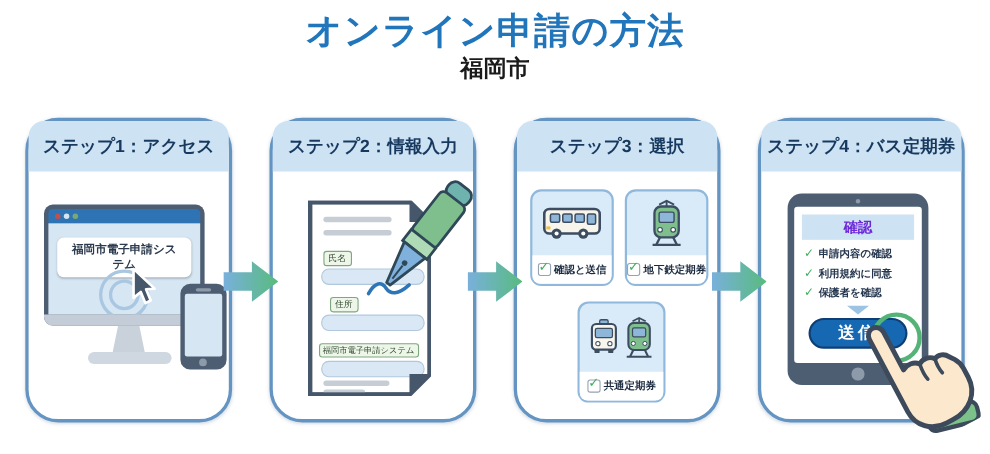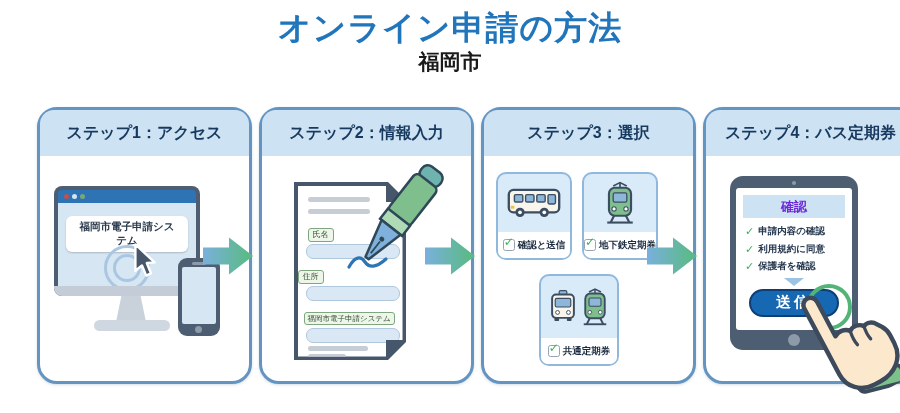--- a/index.html
+++ b/index.html
@@ -4,23 +4,23 @@
 <style>
   html,body{margin:0;padding:0;}
   body{
     width:900px;height:413px;position:relative;background:#ffffff;
     font-family:"Liberation Sans","DejaVu Sans",sans-serif;overflow:hidden;
   }
   .title{position:absolute;top:6px;left:0;width:900px;text-align:center;
     font-size:33px;font-weight:800;color:#2176bb;letter-spacing:1px;}
   .subtitle{position:absolute;top:48px;left:0;width:900px;text-align:center;
     font-size:21px;font-weight:800;color:#1a1a1a;}
-  .card{position:absolute;top:107px;width:215px;height:277px;background:#fff;
-    border:3px solid #6394c2;border-radius:20px;box-sizing:border-box;
-    box-shadow:0 1px 3px rgba(90,120,150,.25);margin-left:14px;}
+  .card{position:absolute;top:107px;width:188px;height:277px;background:#fff;
+    border:3px solid #6394c2;border-radius:30px;box-sizing:border-box;
+    box-shadow:0 1px 3px rgba(90,120,150,.25);}
   .card-header{height:46px;background:#cde2f2;border-radius:14px 14px 0 0;
     display:flex;align-items:center;justify-content:center;
     font-size:16px;font-weight:bold;color:#17395f;}
   .card-body{position:relative;height:225px;}
   .flow-arrow{position:absolute;top:236px;width:50px;height:40px;z-index:20;
     background:linear-gradient(90deg,#79b0dc,#58bb7e);
     clip-path:polygon(0 29%,52% 29%,52% 4%,100% 50%,52% 96%,52% 71%,0 71%);}
   
   .monitor{position:absolute;left:14px;top:30px;width:146px;height:110px;
     background:#4d5e72;border-radius:8px;}
@@ -141,21 +141,21 @@
   <div class="card-header">
     <span>ステップ2：情報入力</span>
   </div>
   <div class="card-body">
     <div class="sheet">
       <div class="sheet-in">
         <div class="doc-line" style="left:10px;top:11px;width:62px"></div>
         <div class="doc-line" style="left:10px;top:23px;width:62px"></div>
         <div class="chip" style="left:10px;top:42px">氏名</div>
         <div class="finput" style="top:58px"></div>
-        <div class="chip" style="left:0;top:84px">住所</div>
+        <div class="chip" style="left:16px;top:84px">住所</div>
         <div class="finput" style="top:100px"></div>
         <div class="chip" style="left:6px;top:126px;font-size:7.5px;padding:2px 3px">福岡市電子申請システム</div>
         <div class="finput" style="top:142px"></div>
         <div class="doc-line" style="left:10px;top:160px;width:60px"></div>
         <div class="doc-line" style="left:10px;top:168px;width:38px"></div>
       </div>
       <div class="fold fold-tr"></div>
       <div class="fold fold-br"></div>
     </div>
     <svg class="squiggle-svg" width="44" height="22" viewBox="0 0 44 22">

